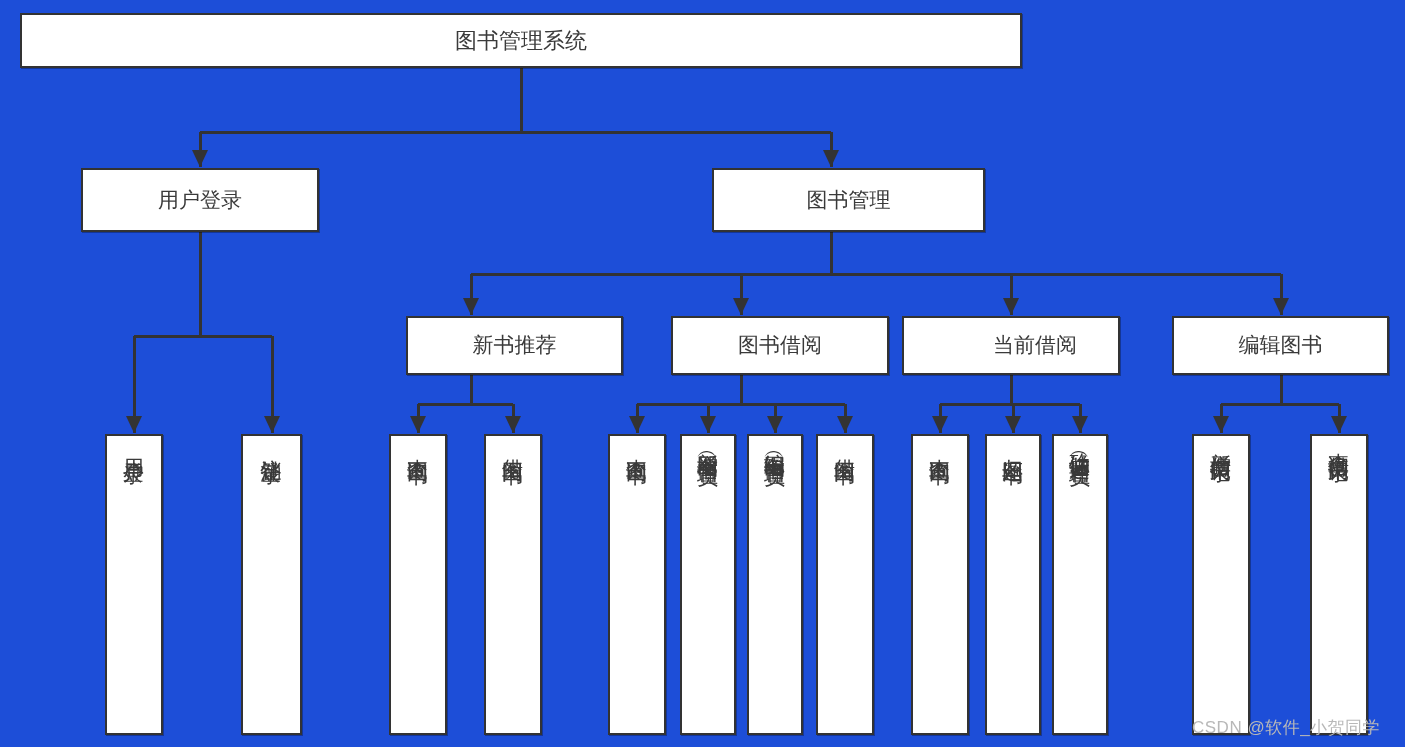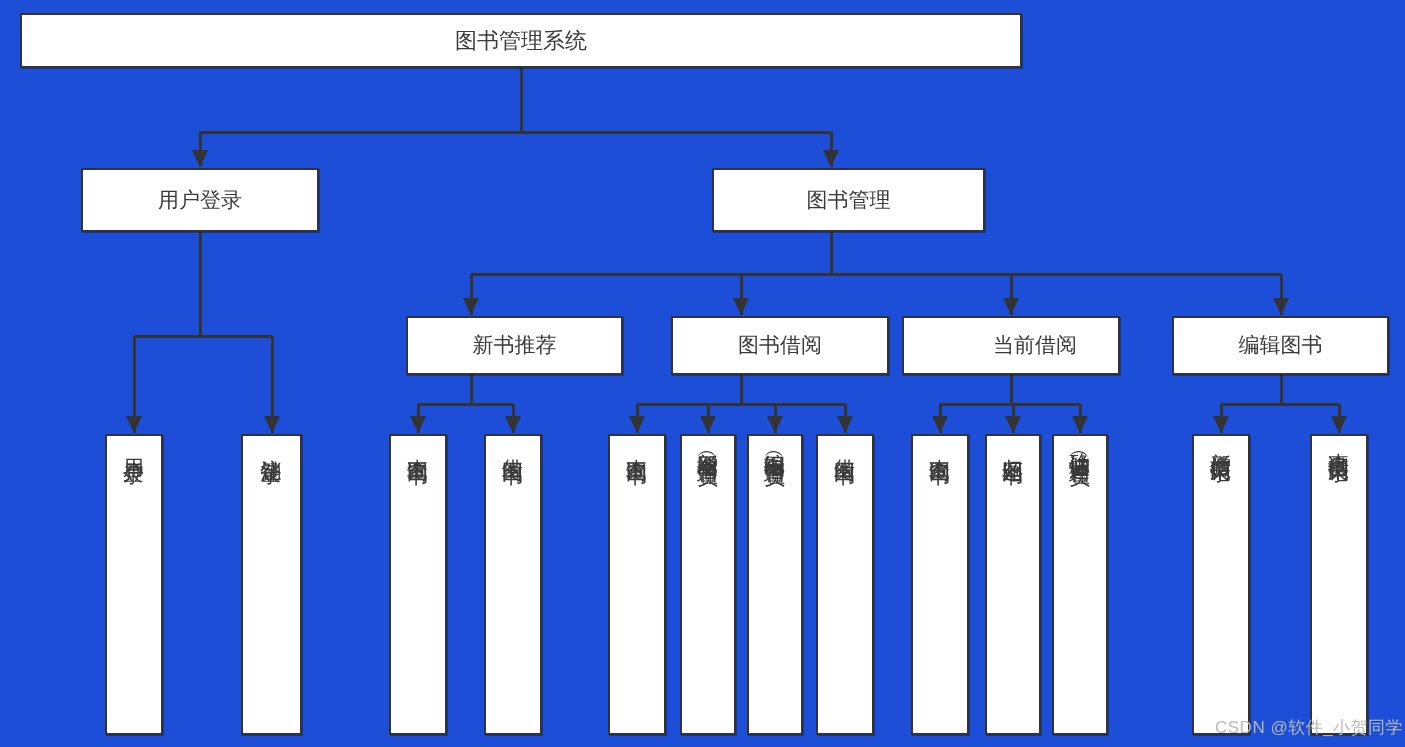--- a/index.html
+++ b/index.html
@@ -62,21 +62,20 @@
   }
   .node.vert.mid .lbl {
     padding-top: 0;
   }
   .watermark {
     position: absolute;
     font-size: 17px;
     color: #b8b8b8;
     white-space: nowrap;
     letter-spacing: 0.5px;
-    margin-left: 23px;
   }
 </style>
 </head>
 <body>
 
 <div id="canvas">
   <svg id="edges" viewBox="0 0 1405 747" width="1405" height="747" xmlns="http://www.w3.org/2000/svg">
       <line x1="521" y1="68" x2="521" y2="132" stroke="#333333" stroke-width="3" shape-rendering="crispEdges"></line>
       <line x1="200" y1="132" x2="831" y2="132" stroke="#333333" stroke-width="3" shape-rendering="crispEdges"></line>
       <line x1="200" y1="132" x2="200" y2="167" stroke="#333333" stroke-width="3" shape-rendering="crispEdges"></line>

